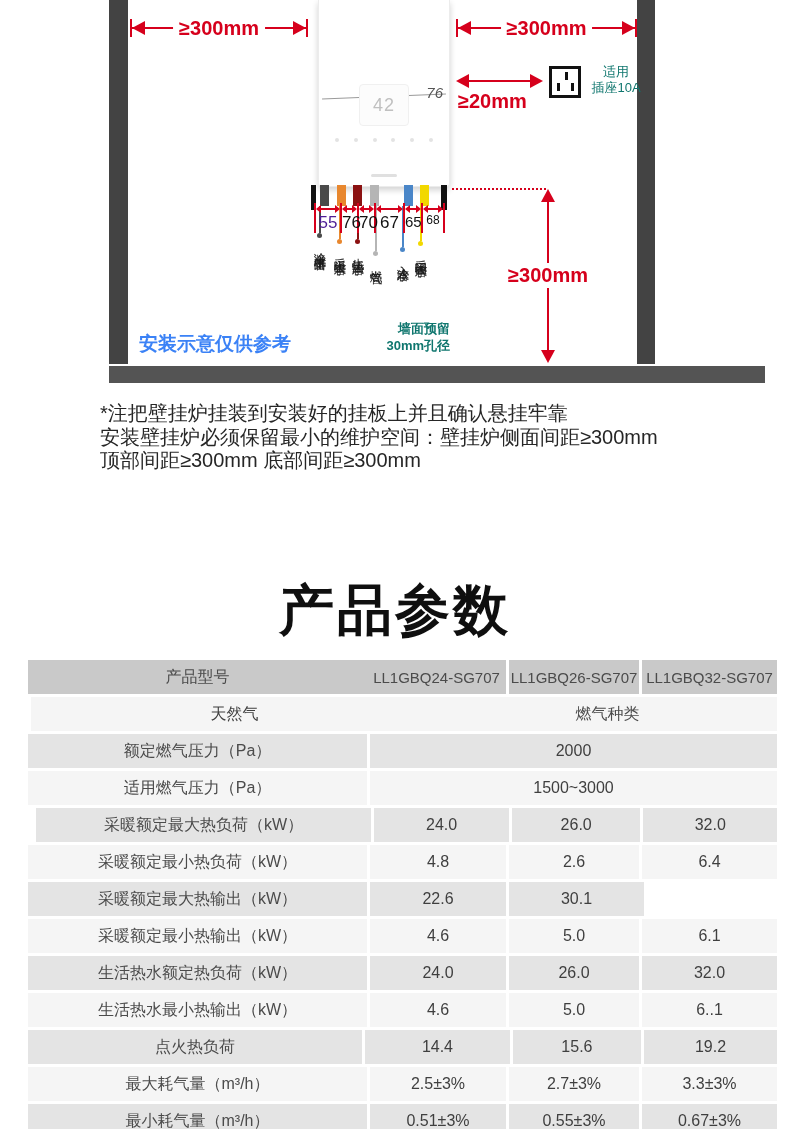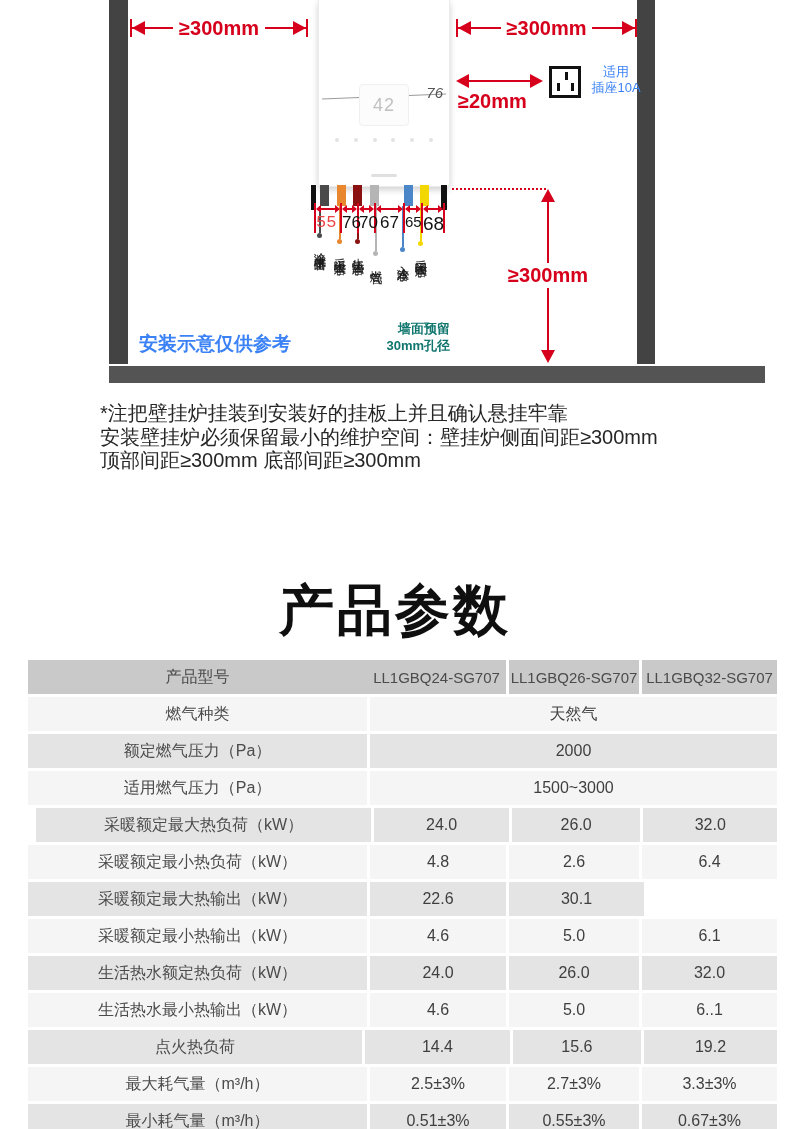--- a/index.html
+++ b/index.html
@@ -32,21 +32,21 @@
   .tri-right{right:0;top:5px;border-top:7px solid transparent;border-bottom:7px solid transparent;border-left:13px solid #d6001c;}
   .dim-label{position:absolute;left:50%;transform:translateX(-50%);top:0;background:#fff;padding:0 6px;
           color:#d6001c;font-size:20px;font-weight:700;line-height:24px;white-space:nowrap;}
   .red-text{color:#d6001c;font-weight:700;}
   .socket{position:absolute;left:549px;top:66px;width:26px;height:26px;border:3px solid #111;background:#fff;}
   .socket i{position:absolute;background:#111;width:3px;height:8px;}
   .slot-top{left:13px;top:3px;}
   .slot-bl{left:5px;top:14px;}
   .slot-br{left:19px;top:14px;}
   .socket-label{position:absolute;left:583px;top:64px;width:66px;text-align:center;
-          font-size:13px;line-height:16px;color:#3b82f6;}
+          font-size:13px;line-height:16px;color:#0f766e;}
   .dotted-line{position:absolute;left:452px;top:188px;width:94px;border-top:2px dotted #d6001c;}
   .vdim{position:absolute;left:541px;top:189px;width:14px;height:174px;}
   .vdim .vline{position:absolute;left:6px;top:8px;bottom:8px;width:2px;background:#d6001c;}
   .vtri-up{position:absolute;left:0;top:0;border-left:7px solid transparent;border-right:7px solid transparent;border-bottom:13px solid #d6001c;}
   .vtri-down{position:absolute;left:0;bottom:0;border-left:7px solid transparent;border-right:7px solid transparent;border-top:13px solid #d6001c;}
   .vdim-label{position:absolute;left:548px;top:263px;transform:translateX(-50%);background:#fff;
           padding:1px 4px;color:#d6001c;font-size:20px;font-weight:700;white-space:nowrap;}
   .wall-hole{position:absolute;left:340px;top:320px;width:110px;text-align:right;
           color:#0f766e;font-size:13px;line-height:17px;font-weight:700;}
   .caption{position:absolute;left:139px;top:331px;font-size:19px;font-weight:700;color:#3b82f6;}
@@ -169,62 +169,62 @@
         <div style="position: absolute; left: 314px; top: 203px; width: 2px; height: 30px; background: rgb(214, 0, 28);"></div>
         <div style="position: absolute; left: 340px; top: 203px; width: 2px; height: 30px; background: rgb(214, 0, 28);"></div>
         <div style="position: absolute; left: 357px; top: 203px; width: 2px; height: 30px; background: rgb(214, 0, 28);"></div>
         <div style="position: absolute; left: 374px; top: 203px; width: 2px; height: 30px; background: rgb(214, 0, 28);"></div>
         <div style="position: absolute; left: 403px; top: 203px; width: 2px; height: 30px; background: rgb(214, 0, 28);"></div>
         <div style="position: absolute; left: 421px; top: 203px; width: 2px; height: 30px; background: rgb(214, 0, 28);"></div>
         <div style="position: absolute; left: 443px; top: 203px; width: 2px; height: 30px; background: rgb(214, 0, 28);"></div>
         <div style="position: absolute; left: 319px; top: 208px; width: 18px; height: 1.5px; background: rgb(214, 0, 28);"></div>
         <div style="position: absolute; left: 316px; top: 205px; width: 0px; height: 0px; border-top: 4px solid transparent; border-bottom: 4px solid transparent; border-right: 5px solid rgb(214, 0, 28);"></div>
         <div style="position: absolute; left: 335px; top: 205px; width: 0px; height: 0px; border-top: 4px solid transparent; border-bottom: 4px solid transparent; border-left: 5px solid rgb(214, 0, 28);"></div>
-        <div style="position: absolute; left: 316px; top: 213px; width: 24px; font-size: 17px; color: #ef4444; font-family: Liberation Mono, monospace;">55</div>
+        <div style="position: absolute; left: 316px; top: 213px; width: 24px; text-align: center; font-size: 17px; color: #4c1d95;">55</div>
         <div style="position: absolute; left: 345px; top: 208px; width: 9px; height: 1.5px; background: rgb(214, 0, 28);"></div>
         <div style="position: absolute; left: 342px; top: 205px; width: 0px; height: 0px; border-top: 4px solid transparent; border-bottom: 4px solid transparent; border-right: 5px solid rgb(214, 0, 28);"></div>
         <div style="position: absolute; left: 352px; top: 205px; width: 0px; height: 0px; border-top: 4px solid transparent; border-bottom: 4px solid transparent; border-left: 5px solid rgb(214, 0, 28);"></div>
         <div style="position: absolute; left: 342px; top: 213px; width: 15px; text-align: center; font-size: 17px; color: rgb(17, 17, 17);">76</div>
         <div style="position: absolute; left: 362px; top: 208px; width: 9px; height: 1.5px; background: rgb(214, 0, 28);"></div>
         <div style="position: absolute; left: 359px; top: 205px; width: 0px; height: 0px; border-top: 4px solid transparent; border-bottom: 4px solid transparent; border-right: 5px solid rgb(214, 0, 28);"></div>
         <div style="position: absolute; left: 369px; top: 205px; width: 0px; height: 0px; border-top: 4px solid transparent; border-bottom: 4px solid transparent; border-left: 5px solid rgb(214, 0, 28);"></div>
         <div style="position: absolute; left: 359px; top: 213px; width: 15px; text-align: center; font-size: 17px; color: rgb(17, 17, 17);">70</div>
         <div style="position: absolute; left: 379px; top: 208px; width: 21px; height: 1.5px; background: rgb(214, 0, 28);"></div>
         <div style="position: absolute; left: 376px; top: 205px; width: 0px; height: 0px; border-top: 4px solid transparent; border-bottom: 4px solid transparent; border-right: 5px solid rgb(214, 0, 28);"></div>
         <div style="position: absolute; left: 398px; top: 205px; width: 0px; height: 0px; border-top: 4px solid transparent; border-bottom: 4px solid transparent; border-left: 5px solid rgb(214, 0, 28);"></div>
         <div style="position: absolute; left: 376px; top: 213px; width: 27px; text-align: center; font-size: 17px; color: rgb(17, 17, 17);">67</div>
         <div style="position: absolute; left: 408px; top: 208px; width: 10px; height: 1.5px; background: rgb(214, 0, 28);"></div>
         <div style="position: absolute; left: 405px; top: 205px; width: 0px; height: 0px; border-top: 4px solid transparent; border-bottom: 4px solid transparent; border-right: 5px solid rgb(214, 0, 28);"></div>
         <div style="position: absolute; left: 416px; top: 205px; width: 0px; height: 0px; border-top: 4px solid transparent; border-bottom: 4px solid transparent; border-left: 5px solid rgb(214, 0, 28);"></div>
         <div style="position: absolute; left: 405px; top: 213px; width: 16px; text-align: center; font-size: 15px; color: rgb(17, 17, 17);">65</div>
         <div style="position: absolute; left: 426px; top: 208px; width: 14px; height: 1.5px; background: rgb(214, 0, 28);"></div>
         <div style="position: absolute; left: 423px; top: 205px; width: 0px; height: 0px; border-top: 4px solid transparent; border-bottom: 4px solid transparent; border-right: 5px solid rgb(214, 0, 28);"></div>
         <div style="position: absolute; left: 438px; top: 205px; width: 0px; height: 0px; border-top: 4px solid transparent; border-bottom: 4px solid transparent; border-left: 5px solid rgb(214, 0, 28);"></div>
-        <div style="position: absolute; left: 423px; top: 213px; width: 20px; text-align: center; font-size: 19px; color: rgb(17, 17, 17);">68</div>
+        <div style="position: absolute; left: 423px; top: 213px; width: 20px; text-align: center; font-size: 12px; color: rgb(17, 17, 17);">68</div>
       </div>
   </div>
 
   <div class="notes">
     <div>*注把壁挂炉挂装到安装好的挂板上并且确认悬挂牢靠</div>
     <div>安装壁挂炉必须保留最小的维护空间：壁挂炉侧面间距≥300mm</div>
     <div>顶部间距≥300mm 底部间距≥300mm</div>
   </div>
 
   <div class="section-title">产品参数</div>
 
   <div class="spec-table" id="spec-table">
       <div class="t-row">
         <div class="t-cell t-label" style="width: 339px; margin-left: 0px; background: rgb(201, 201, 201);">产品型号</div>
         <div class="t-cell t-model" style="width: 139px; margin-left: 0px; background: rgb(201, 201, 201);">LL1GBQ24-SG707</div>
         <div class="t-cell t-model" style="width: 130px; margin-left: 3px; background: rgb(201, 201, 201);">LL1GBQ26-SG707</div>
         <div class="t-cell t-model" style="width: 135px; margin-left: 3px; background: rgb(201, 201, 201);">LL1GBQ32-SG707</div>
       </div>
       <div class="t-row">
+        <div class="t-cell " style="width: 407px; margin-left: 3px; background: rgb(245, 245, 245);">天然气</div>
         <div class="t-cell t-label" style="width: 339px; margin-left: 0px; background: rgb(245, 245, 245);">燃气种类</div>
-        <div class="t-cell " style="width: 407px; margin-left: 3px; background: rgb(245, 245, 245);">天然气</div>
       </div>
       <div class="t-row">
         <div class="t-cell t-label" style="width: 339px; margin-left: 0px; background: rgb(228, 228, 228);">额定燃气压力（Pa）</div>
         <div class="t-cell " style="width: 407px; margin-left: 3px; background: rgb(228, 228, 228);">2000</div>
       </div>
       <div class="t-row">
         <div class="t-cell t-label" style="width: 339px; margin-left: 0px; background: rgb(245, 245, 245);">适用燃气压力（Pa）</div>
         <div class="t-cell " style="width: 407px; margin-left: 3px; background: rgb(245, 245, 245);">1500~3000</div>
       </div>
       <div class="t-row">

